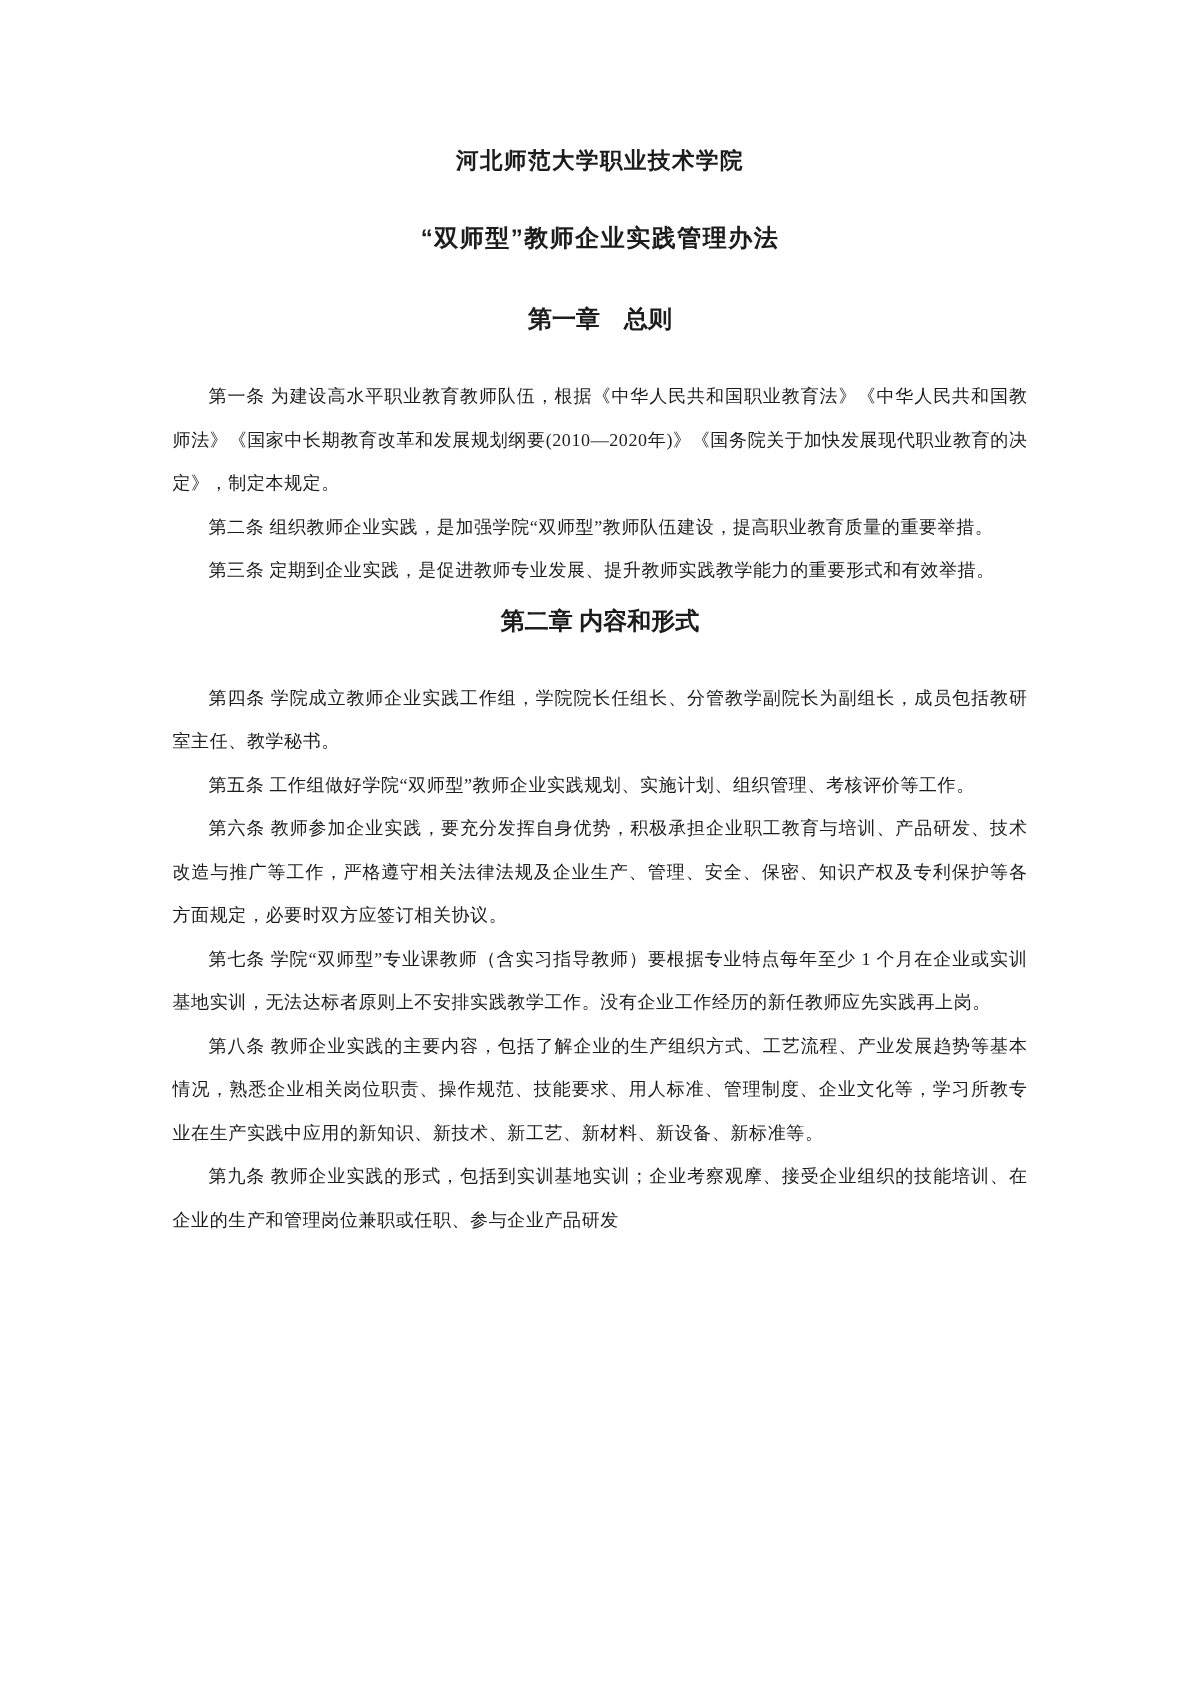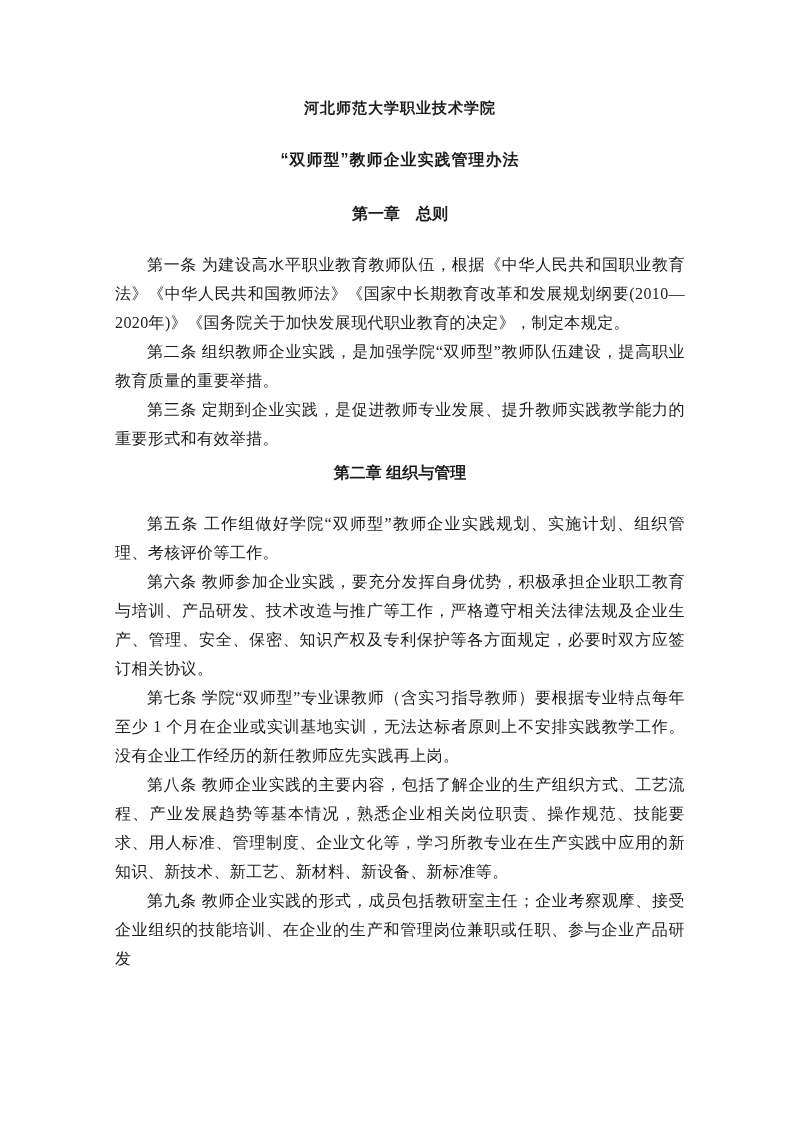--- a/index.html
+++ b/index.html
@@ -39,42 +39,43 @@
     font-family: "Liberation Sans", "DejaVu Sans", sans-serif;
     font-weight: bold;
     font-size: 16px;
     line-height: 22px;
     margin: 9px 0 25px 0;
   }
   .chapter-heading.first {
     margin-top: 12px;
   }
   .body-para {
-    font-size: 16px;
+    font-size: 12px;
     line-height: 29px;
     text-align: justify;
     text-indent: 2em;
     letter-spacing: 0.4px;
   }
 </style>
 </head>
 <body>
 
 <div class="page">
 
   <div class="doc-header">河北师范大学职业技术学院</div>
 
   <h1 class="doc-title">“双师型”教师企业实践管理办法</h1>
 
   <h2 class="chapter-heading first">第一章　总则</h2>
   <p class="body-para">第一条 为建设高水平职业教育教师队伍，根据《中华人民共和国职业教育法》《中华人民共和国教师法》《国家中长期教育改革和发展规划纲要(2010—2020年)》《国务院关于加快发展现代职业教育的决定》，制定本规定。</p>
   <p class="body-para">第二条 组织教师企业实践，是加强学院“双师型”教师队伍建设，提高职业教育质量的重要举措。</p>
   <p class="body-para">第三条 定期到企业实践，是促进教师专业发展、提升教师实践教学能力的重要形式和有效举措。</p>
 
-  <h2 class="chapter-heading">第二章 组织与管理</h2>
+  <h2 class="chapter-heading">第二章 内容和形式</h2>
+  <p class="body-para">第四条 学院成立教师企业实践工作组，学院院长任组长、分管教学副院长为副组长，成员包括教研室主任、教学秘书。</p>
   <p class="body-para">第五条 工作组做好学院“双师型”教师企业实践规划、实施计划、组织管理、考核评价等工作。</p>
   <p class="body-para">第六条 教师参加企业实践，要充分发挥自身优势，积极承担企业职工教育与培训、产品研发、技术改造与推广等工作，严格遵守相关法律法规及企业生产、管理、安全、保密、知识产权及专利保护等各方面规定，必要时双方应签订相关协议。</p>
 
   <p class="body-para">第七条 学院“双师型”专业课教师（含实习指导教师）要根据专业特点每年至少 1 个月在企业或实训基地实训，无法达标者原则上不安排实践教学工作。没有企业工作经历的新任教师应先实践再上岗。</p>
   <p class="body-para">第八条 教师企业实践的主要内容，包括了解企业的生产组织方式、工艺流程、产业发展趋势等基本情况，熟悉企业相关岗位职责、操作规范、技能要求、用人标准、管理制度、企业文化等，学习所教专业在生产实践中应用的新知识、新技术、新工艺、新材料、新设备、新标准等。</p>
-  <p class="body-para">第九条 教师企业实践的形式，成员包括教研室主任；企业考察观摩、接受企业组织的技能培训、在企业的生产和管理岗位兼职或任职、参与企业产品研发</p>
+  <p class="body-para">第九条 教师企业实践的形式，包括到实训基地实训；企业考察观摩、接受企业组织的技能培训、在企业的生产和管理岗位兼职或任职、参与企业产品研发</p>
 
 </div>
 
 </body></html>

